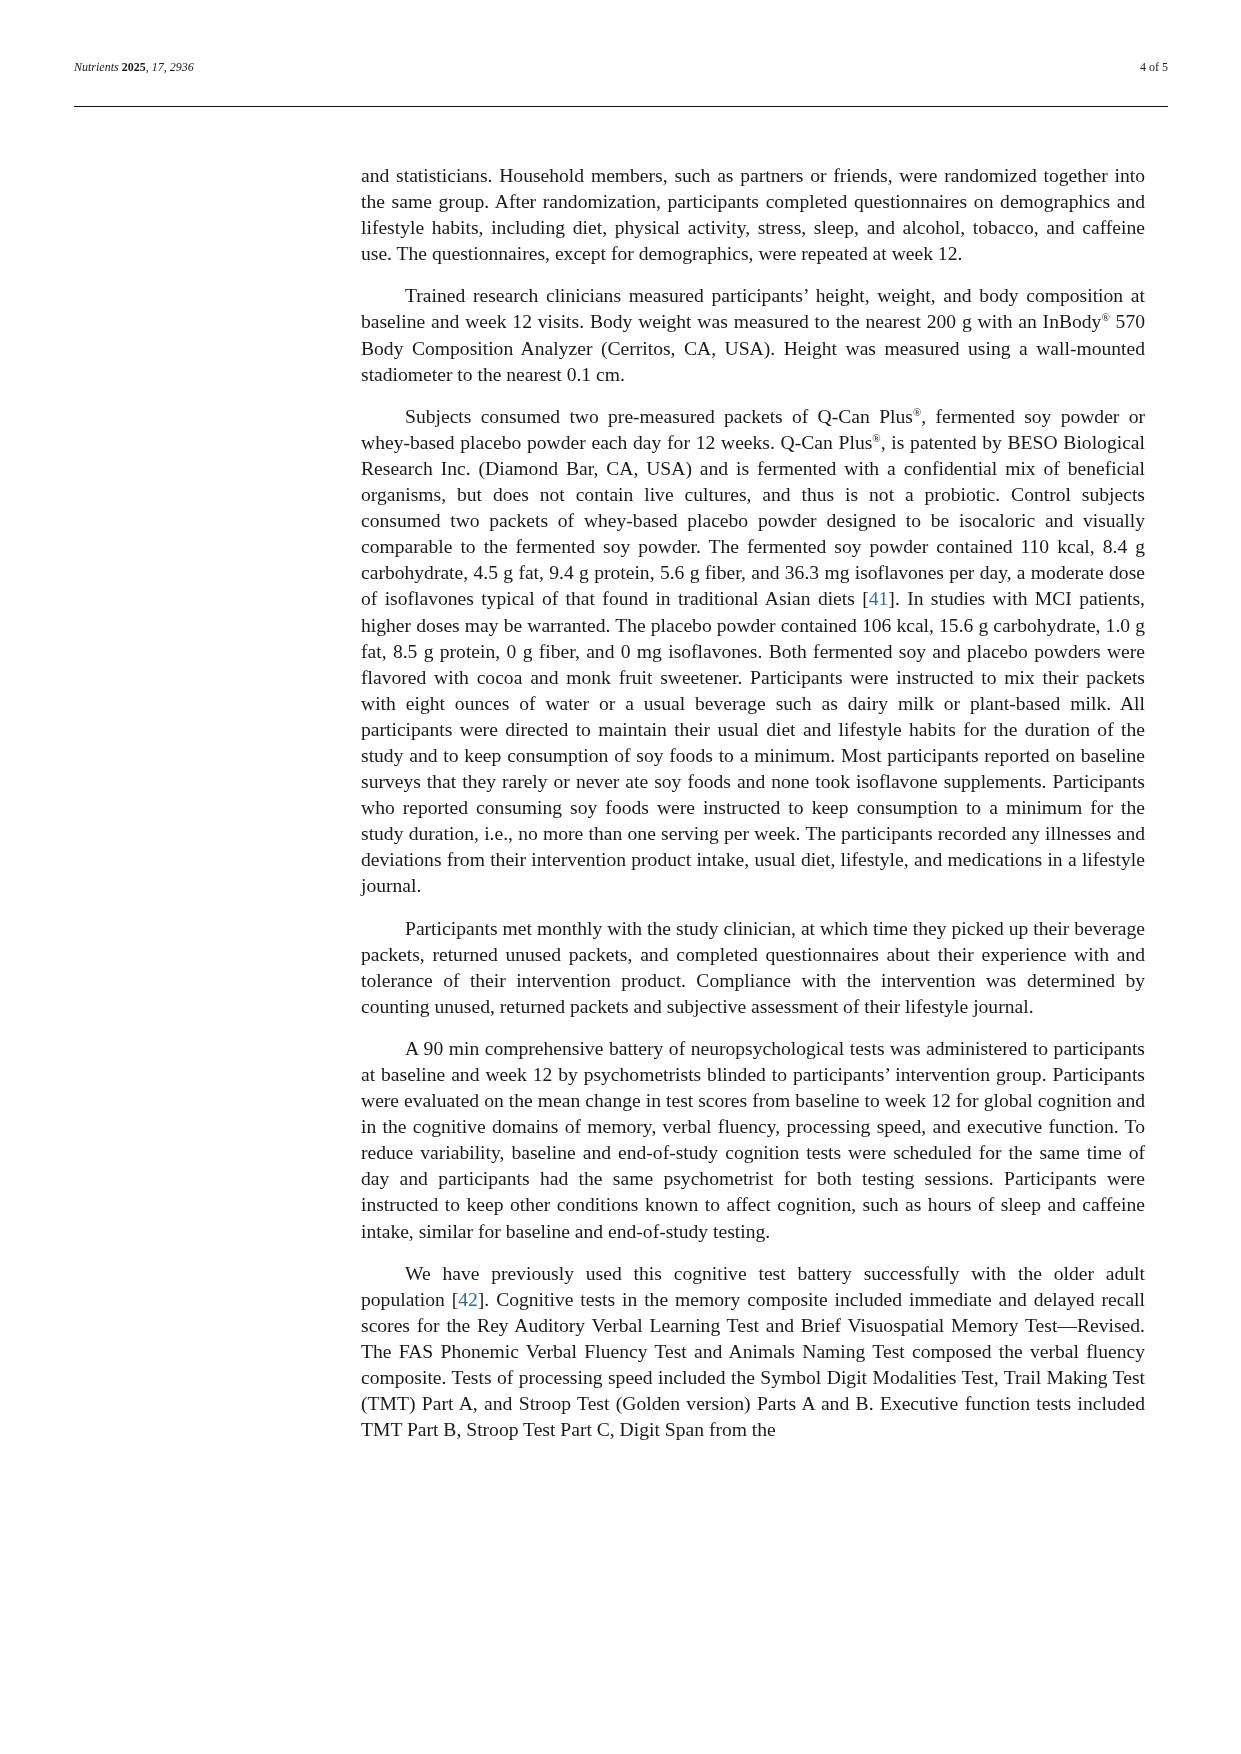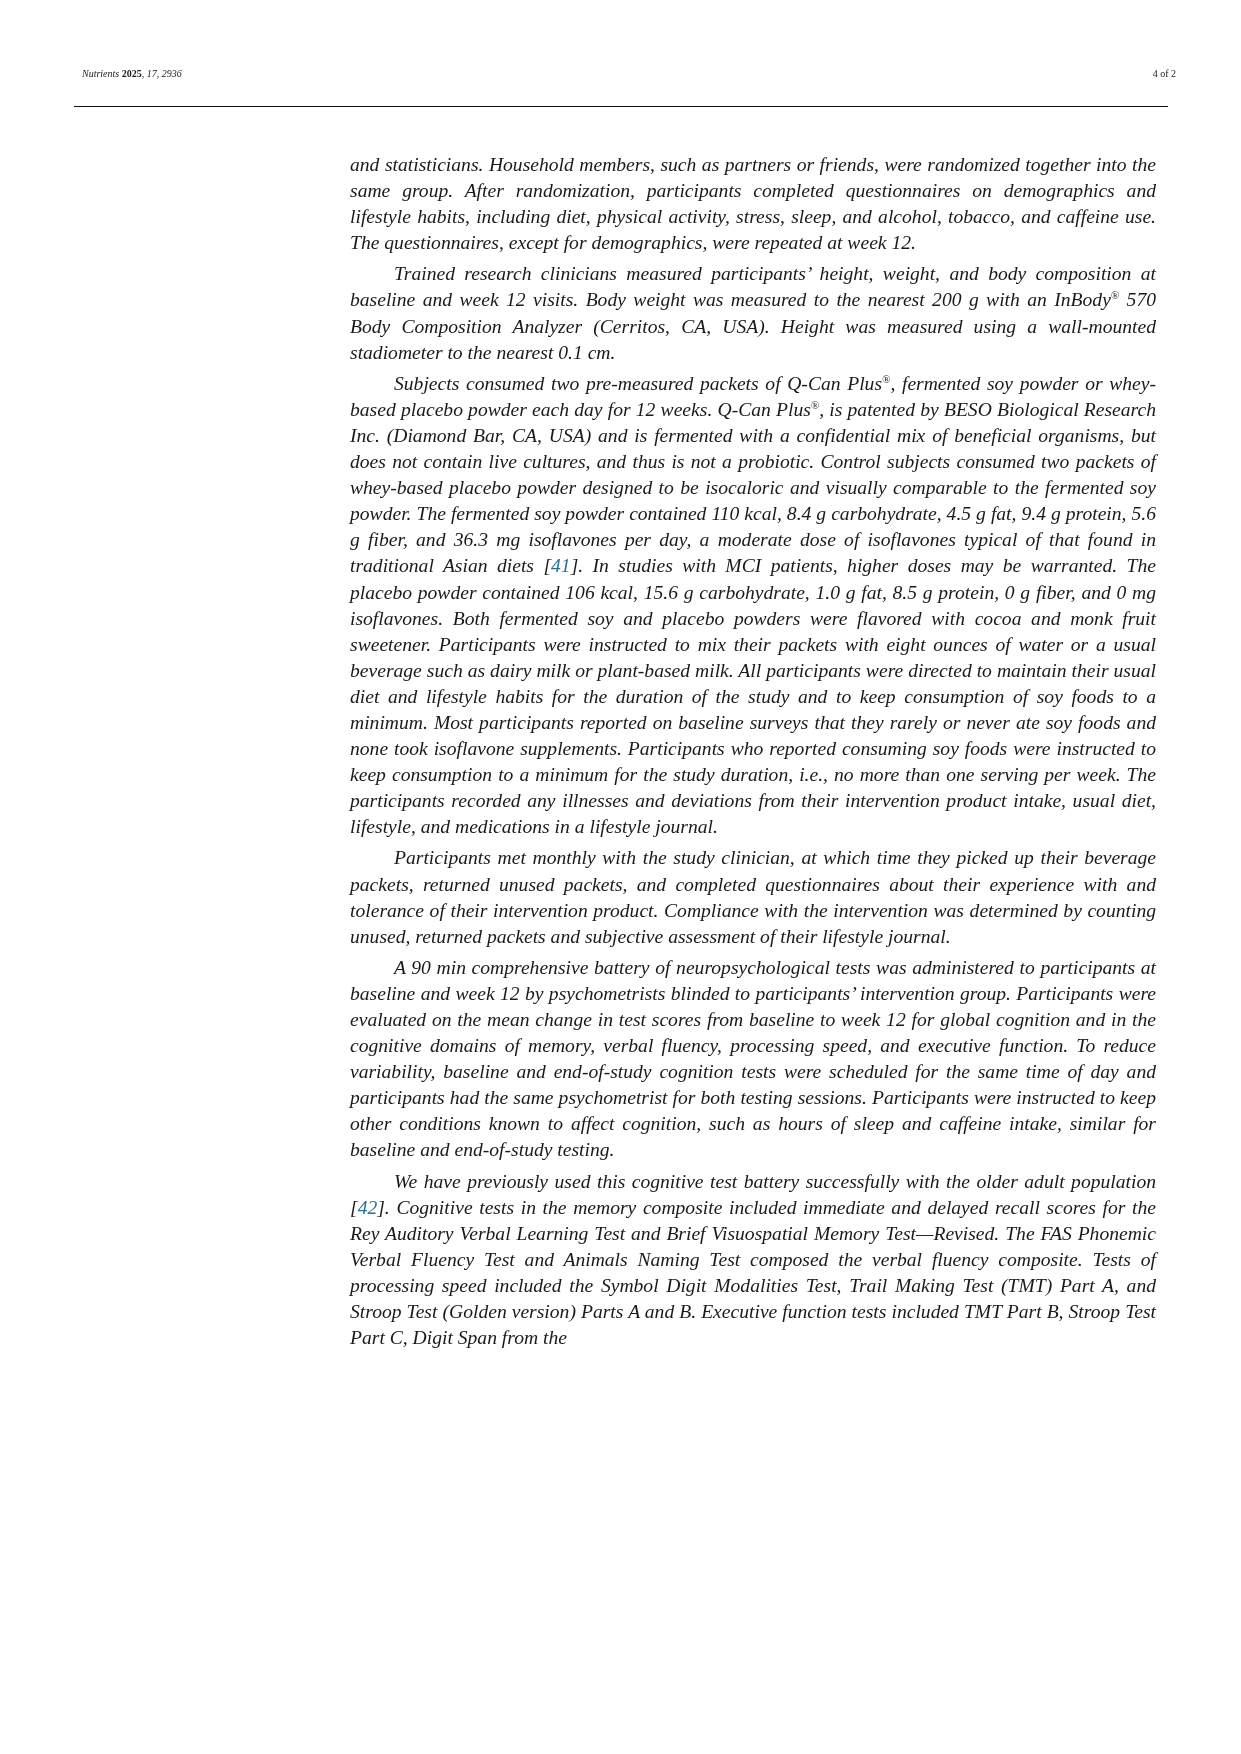--- a/index.html
+++ b/index.html
@@ -1,39 +1,39 @@
 <!DOCTYPE html>
 <html><head>
 <meta charset="utf-8">
 <style>
   html, body { margin: 0; padding: 0; background: #ffffff; }
   body { width: 1241px; height: 1754px; position: relative; overflow: hidden;
          font-family: "Liberation Serif", "DejaVu Serif", serif; color: #1a1a1a; }
-  .header { position: absolute; left: 74px; top: 68px; width: 1094px; height: 24px;
-            font-size: 10px; margin-left: 8px; }
+  .header { position: absolute; left: 74px; top: 60px; width: 1094px; height: 24px;
+            font-size: 12px; }
   .journal { position: absolute; left: 0; top: 0; }
   .journal i { font-style: italic; }
   .journal b { font-weight: bold; }
   .page-num { position: absolute; right: 0; top: 0; }
   .rule { position: absolute; left: 74px; top: 106px; width: 1094px; height: 0;
           border-top: 1.4px solid #111; }
   .body-text { position: absolute; left: 345px; top: 147px; width: 816px;
                font-size: 19.6px; line-height: 26.1px; text-align: justify;
                hyphens: manual; }
-  .body-text p { margin: 5px; font-style: italic; }
+  .body-text p { margin: 16px; }
   .body-text p.indent { text-indent: 44px; }
   .cite { color: #2a6f97; text-decoration: none; }
   sup { font-size: 11px; line-height: 0; vertical-align: 7px; }
 </style>
 </head>
 <body>
 
 <div class="header">
   <span class="journal"><i>Nutrients</i> <b>2025</b><i>, 17, 2936</i></span>
-  <span class="page-num">4 of 2</span>
+  <span class="page-num">4 of 5</span>
 </div>
 <div class="rule"></div>
 
 <div class="body-text" id="body-text">
     <p><span>and statisticians.  Household members, such as partners or friends, were randomized together into the same group. After randomization, participants completed questionnaires on demographics and lifestyle habits, including diet, physical activity, stress, sleep, and alcohol, tobacco, and caffeine use.  The questionnaires, except for demographics, were repeated at week 12.</span></p>
     <p class="indent"><span>Trained research clinicians measured participants’ height, weight, and body composi­tion at baseline and week 12 visits. Body weight was measured to the nearest 200 g with an InBody</span><sup>®</sup><span> 570 Body Composition Analyzer (Cerritos, CA, USA). Height was measured using a wall-mounted stadiometer to the nearest 0.1 cm.</span></p>
     <p class="indent"><span>Subjects consumed two pre-measured packets of Q-Can Plus</span><sup>®</sup><span>, fermented soy powder or whey-based placebo powder each day for 12 weeks. Q-Can Plus</span><sup>®</sup><span>, is patented by BESO Biological Research Inc.  (Diamond Bar, CA, USA) and is fermented with a confidential mix of beneficial organisms, but does not contain live cultures, and thus is not a probiotic. Control subjects consumed two packets of whey-based placebo powder designed to be isocaloric and visually comparable to the fermented soy powder. The fermented soy powder contained 110 kcal, 8.4 g carbohydrate, 4.5 g fat, 9.4 g protein, 5.6 g fiber, and 36.3 mg isoflavones per day, a moderate dose of isoflavones typical of that found in traditional Asian diets [</span><a class="cite" style="color: rgb(42, 111, 151);">41</a><span>]. In studies with MCI patients, higher doses may be warranted. The placebo powder contained 106 kcal, 15.6 g carbohydrate, 1.0 g fat, 8.5 g protein, 0 g fiber, and 0 mg isoflavones. Both fermented soy and placebo powders were flavored with cocoa and monk fruit sweetener. Participants were instructed to mix their packets with eight ounces of water or a usual beverage such as dairy milk or plant-based milk.  All participants were directed to maintain their usual diet and lifestyle habits for the duration of the study and to keep consumption of soy foods to a minimum. Most participants reported on baseline surveys that they rarely or never ate soy foods and none took isoflavone supplements. Participants who reported consuming soy foods were instructed to keep consumption to a minimum for the study duration, i.e., no more than one serving per week. The participants recorded any illnesses and deviations from their intervention product intake, usual diet, lifestyle, and medications in a lifestyle journal.</span></p>
     <p class="indent"><span>Participants met monthly with the study clinician, at which time they picked up their beverage packets, returned unused packets, and completed questionnaires about their expe­rience with and tolerance of their intervention product. Compliance with the intervention was determined by counting unused, returned packets and subjective assessment of their lifestyle journal.</span></p>
     <p class="indent"><span>A 90 min comprehensive battery of neuropsychological tests was administered to participants at baseline and week 12 by psychometrists blinded to participants’ intervention group.  Participants were evaluated on the mean change in test scores from baseline to week 12 for global cognition and in the cognitive domains of memory, verbal fluency, processing speed, and executive function. To reduce variability, baseline and end-of-study cognition tests were scheduled for the same time of day and participants had the same psychometrist for both testing sessions.  Participants were instructed to keep other conditions known to affect cognition, such as hours of sleep and caffeine intake, similar for baseline and end-of-study testing.</span></p>
     <p class="indent"><span>We have previously used this cognitive test battery successfully with the older adult population [</span><a class="cite" style="color: rgb(42, 111, 151);">42</a><span>]. Cognitive tests in the memory composite included immediate and delayed recall scores for the Rey Auditory Verbal Learning Test and Brief Visuospatial Memory Test—Revised. The FAS Phonemic Verbal Fluency Test and Animals Naming Test composed the verbal fluency composite. Tests of processing speed included the Symbol Digit Modalities Test, Trail Making Test (TMT) Part A, and Stroop Test (Golden version) Parts A and B. Executive function tests included TMT Part B, Stroop Test Part C, Digit Span from the</span></p>

